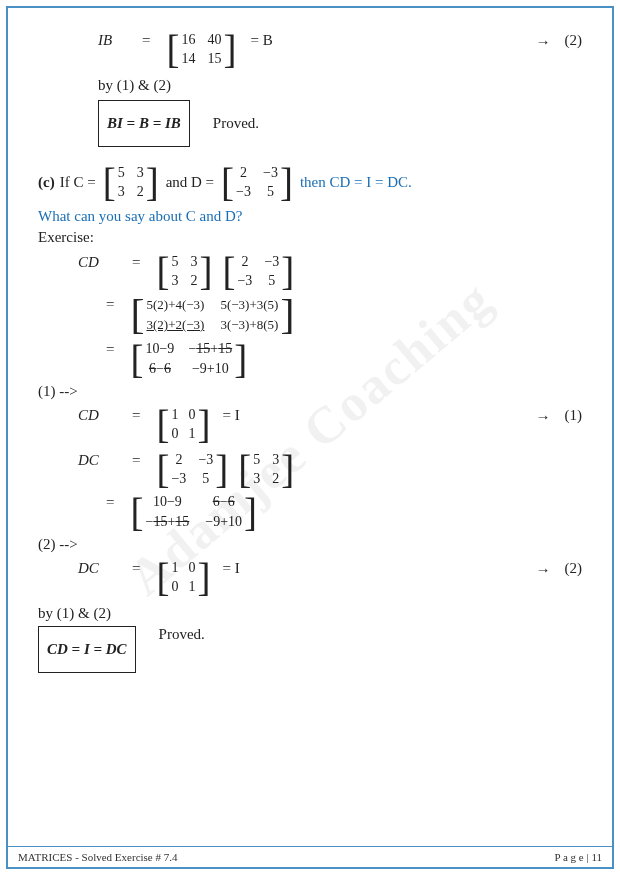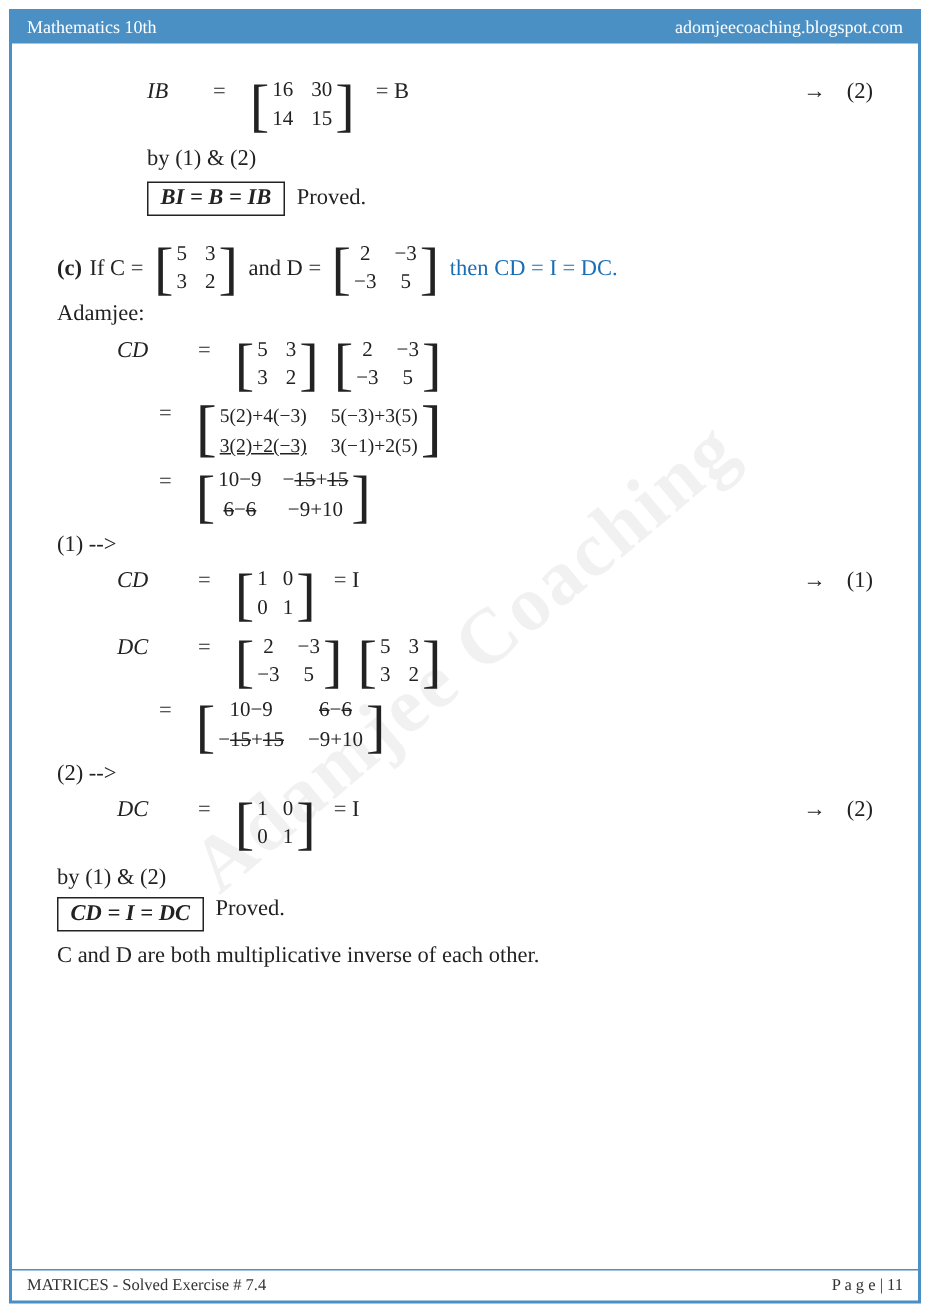--- a/index.html
+++ b/index.html
@@ -56,24 +56,24 @@
     }
     .math-row {
       display: flex;
       margin: 7px 0;
       gap: 6px;
       flex-wrap: nowrap;
     }
     .proved-box {
       display: inline-block;
       border: 1.5px solid #222;
-      padding: 2px 8px;
+      padding: 14px 8px;
       font-style: italic;
       font-weight: bold;
-      margin-right: 0;
+      margin-right: 15px;
     }
     .proved-text { font-style: normal; }
     .blue-text { color: #1a6eb5; }
     .question-text {
       color: #1a6eb5;
       margin: 8px 0 2px 20px;
     }
     .strikethrough { text-decoration: line-through; }
     .watermark {
       position: absolute;
@@ -99,37 +99,33 @@
       grid-template-columns: auto auto;
       gap: 3px 12px;
       font-size: 14px;
       padding: 0 2px;
     }
   </style>
 </head>
 <body>
 
 <div class="page-border">
-  <div class="header">
-    <span>Mathematics 10th</span>
-    <span>adomjeecoaching.blogspot.com</span>
-  </div>
 
   <div class="watermark">Adamjee Coaching</div>
 
   <div class="content content-area">
 
     <div class="math-row" style="margin-top:14px; margin-left:60px;">
       <span style="font-style:italic; min-width:30px;">IB</span>
       <span style="margin:0 8px;">=</span>
       <span class="matrix-wrap">
         <span class="big-bracket">[</span>
         <span class="matrix-grid-2x2">
           <span class="matrix-cell">16</span>
-          <span class="matrix-cell">30</span>
+          <span class="matrix-cell">40</span>
           <span class="matrix-cell">14</span>
           <span class="matrix-cell">15</span>
         </span>
         <span class="big-bracket">]</span>
       </span>
       <span style="margin:0 6px;">= B</span>
       <span style="flex:1"></span>
       <span style="margin-right:8px;">→</span>
       <span>(2)</span>
     </div>
@@ -165,23 +161,26 @@
             <span class="matrix-cell">−3</span>
             <span class="matrix-cell">−3</span>
             <span class="matrix-cell">5</span>
           </span>
           <span class="big-bracket">]</span>
         </span>
         <span class="blue-text" style="font-size:15px;">then CD = I = DC.</span>
       </div>
 
       
-
-      
-      <div style="margin-top:4px; margin-bottom:8px;">Adamjee:</div>
+      <div class="question-text" style="margin-top:8px; margin-left:0px;">
+        What can you say about C and D?
+      </div>
+
+      
+      <div style="margin-top:4px; margin-bottom:8px;">Exercise:</div>
 
       
       <div class="math-row" style="margin-left:40px; margin-bottom:6px;">
         <span style="font-style:italic; width:40px;">CD</span>
         <span style="margin:0 8px;">=</span>
         <span class="matrix-wrap">
           <span class="big-bracket">[</span>
           <span class="matrix-grid-2x2">
             <span class="matrix-cell">5</span>
             <span class="matrix-cell">3</span>
@@ -204,21 +203,21 @@
 
       
       <div class="math-row" style="margin-left:60px; margin-bottom:6px;">
         <span style="margin:0 8px;">=</span>
         <span class="matrix-wrap">
           <span class="big-bracket" style="font-size:2.8em;">[</span>
           <span class="matrix-grid-2x2" style="gap: 4px 16px;">
             <span class="matrix-cell" style="font-size:13px;">5(2)+4(−3)</span>
             <span class="matrix-cell" style="font-size:13px;">5(−3)+3(5)</span>
             <span class="matrix-cell" style="font-size:13px;text-decoration:underline;">3(2)+2(−3)</span>
-            <span class="matrix-cell" style="font-size:13px;">3(−1)+2(5)</span>
+            <span class="matrix-cell" style="font-size:13px;">3(−3)+8(5)</span>
           </span>
           <span class="big-bracket" style="font-size:2.8em;">]</span>
         </span>
       </div>
 
       
       <div class="math-row" style="margin-left:60px; margin-bottom:6px;">
         <span style="margin:0 8px;">=</span>
         <span class="matrix-wrap">
           <span class="big-bracket">[</span>
@@ -318,21 +317,20 @@
         by (1) &amp; (2)
       </div>
 
       
       <div style="display:flex; margin-bottom:8px;">
         <span class="proved-box" style="font-style:italic; font-size:15px;">CD = I = DC</span>
         <span style="margin-left:8px;">Proved.</span>
       </div>
 
       
-      <div style="margin-top:4px;">C and D are both multiplicative inverse of each other.</div>
     </div>
 
   </div>
 
   <div class="footer">
     <span>MATRICES - Solved Exercise # 7.4</span>
     <span>P a g e | 11</span>
   </div>
 </div>
 

